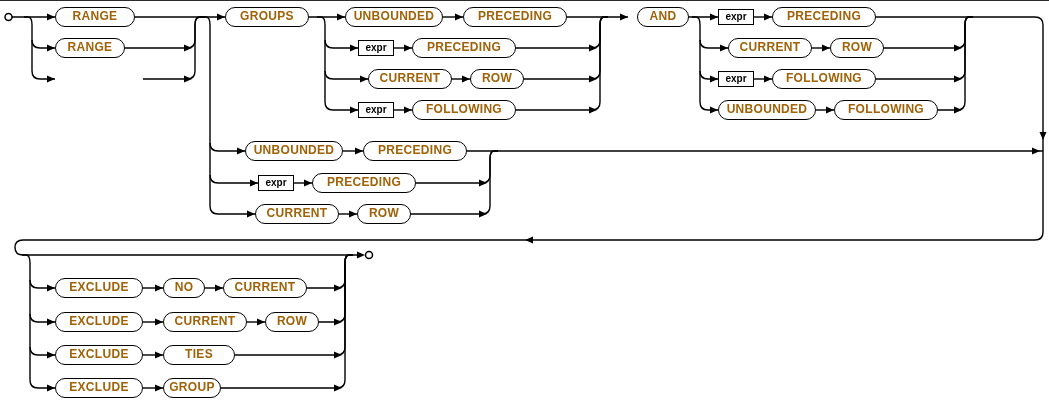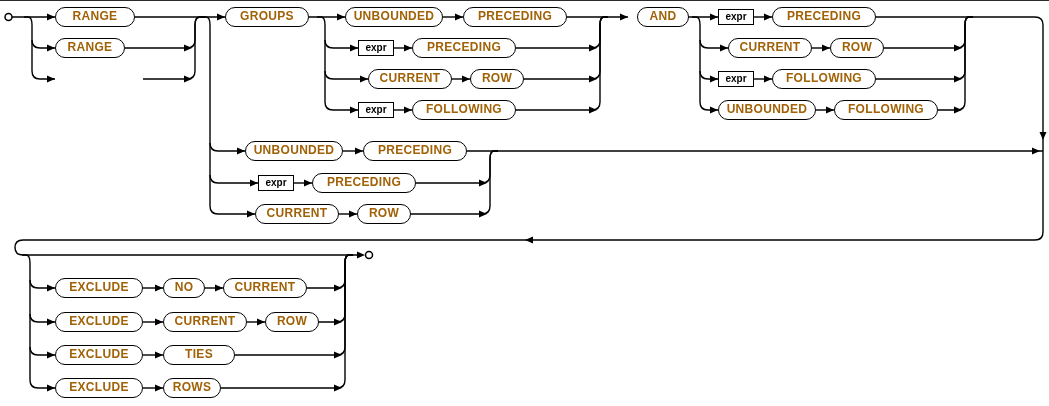--- a/index.html
+++ b/index.html
@@ -167,14 +167,14 @@
 
   <div class="t" style="left:55px;top:278px;width:88px">EXCLUDE</div>
   <div class="t" style="left:163px;top:278px;width:42px">NO</div>
   <div class="t" style="left:223px;top:278px;width:84px">CURRENT</div>
   <div class="t" style="left:55px;top:312px;width:88px">EXCLUDE</div>
   <div class="t" style="left:163px;top:312px;width:84px">CURRENT</div>
   <div class="t" style="left:265px;top:312px;width:54px">ROW</div>
   <div class="t" style="left:55px;top:345px;width:88px">EXCLUDE</div>
   <div class="t" style="left:163px;top:345px;width:72px">TIES</div>
   <div class="t" style="left:55px;top:378px;width:88px">EXCLUDE</div>
-  <div class="t" style="left:163px;top:378px;width:58px">ROWS</div>
+  <div class="t" style="left:163px;top:378px;width:58px">GROUP</div>
 </div>
 
 </body></html>

